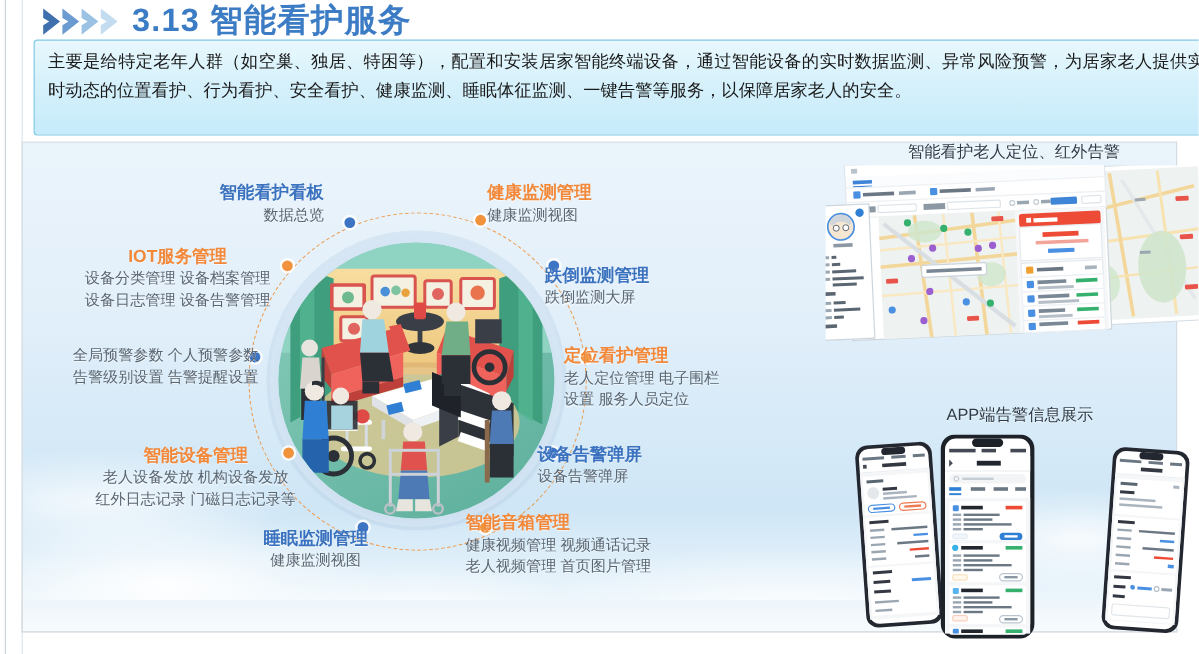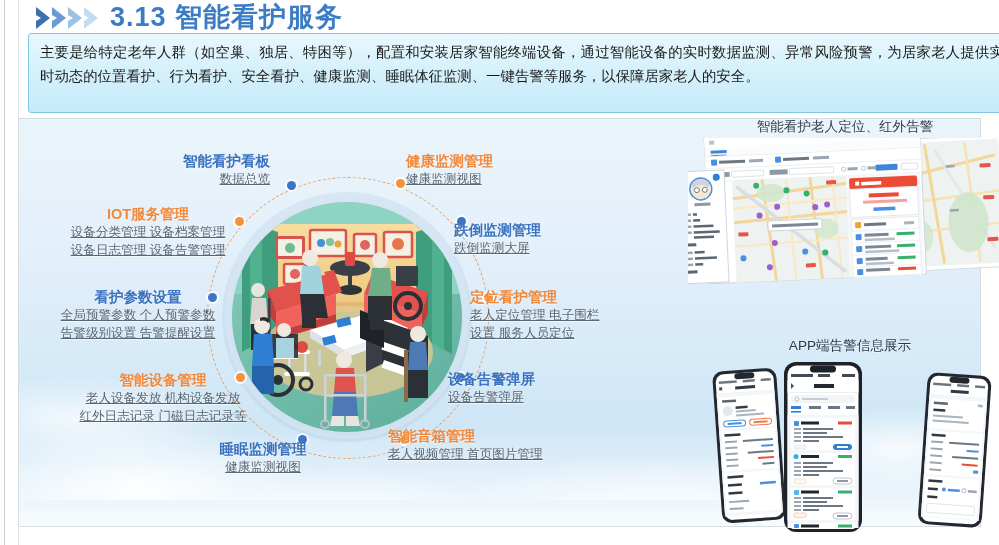--- a/index.html
+++ b/index.html
@@ -86,21 +86,20 @@
   .lbl{position:absolute;white-space:nowrap;}
   .lbl .h{
     font-size:14.5px;font-weight:bold;line-height:19px;
     text-shadow:0 1px 0 rgba(255,255,255,.6);
   }
   .lbl .h.blue{color:#3a72bf;}
   .lbl .h.orange{color:#f2883a;}
   .lbl .s{
     font-size:12.6px;color:#5a6672;line-height:17.5px;
     text-shadow:0 1px 0 rgba(255,255,255,.55);
-    text-decoration:underline;
   }
   .lbl.r{text-align:right;margin-left:20px;}
   .lbl.l{text-align:left;}
   .lbl.c{text-align:center;margin-left:28px;}
 
   
   .cap{
     position:absolute;white-space:nowrap;
     font-size:13.6px;color:#2f3b47;text-align:center;
     text-shadow:0 1px 0 rgba(255,255,255,.6);
@@ -322,21 +321,20 @@
     <div class="s">数据总览</div>
   </div>
 
   <div class="lbl c" style="left:20px;top:205px;width:200px;">
     <div class="h orange">IOT服务管理</div>
     <div class="s">设备分类管理 设备档案管理</div>
     <div class="s">设备日志管理 设备告警管理</div>
   </div>
 
   <div class="lbl c" style="left:10px;top:288px;width:200px;">
-    <div class="h blue">看护参数设置</div>
     <div class="s">全局预警参数 个人预警参数</div>
     <div class="s">告警级别设置 告警提醒设置</div>
   </div>
 
   <div class="lbl c" style="left:35px;top:371px;width:200px;">
     <div class="h orange">智能设备管理</div>
     <div class="s">老人设备发放 机构设备发放</div>
     <div class="s">红外日志记录 门磁日志记录等</div>
   </div>
 
@@ -361,20 +359,21 @@
     <div class="s">设置 服务人员定位</div>
   </div>
 
   <div class="lbl l" style="left:448px;top:370px;">
     <div class="h blue">设备告警弹屏</div>
     <div class="s">设备告警弹屏</div>
   </div>
 
   <div class="lbl l" style="left:388px;top:427px;">
     <div class="h orange">智能音箱管理</div>
+    <div class="s">健康视频管理 视频通话记录</div>
     <div class="s">老人视频管理 首页图片管理</div>
   </div>
 
   <div class="cap" style="left:695px;top:118px;width:300px;">智能看护老人定位、红外告警</div>
 
   <div class="shot-wrap" style="left:688px;top:138px;">
     <svg width="311" height="190" viewBox="0 0 311 190">
       <defs>
         <clipPath id="s1">
             <rect x="0" y="0" width="311" height="190"></rect>

